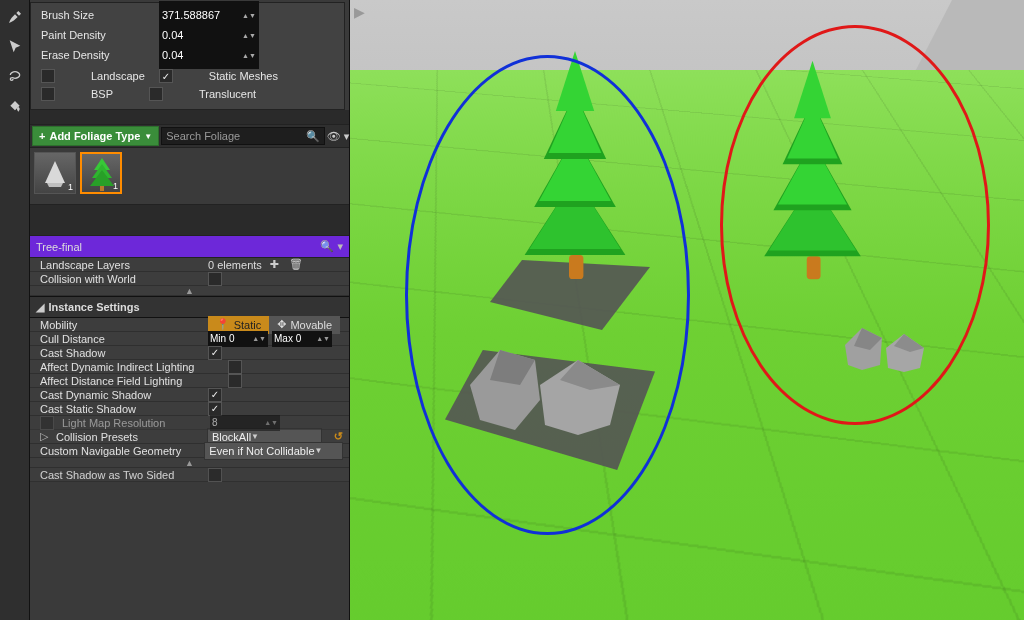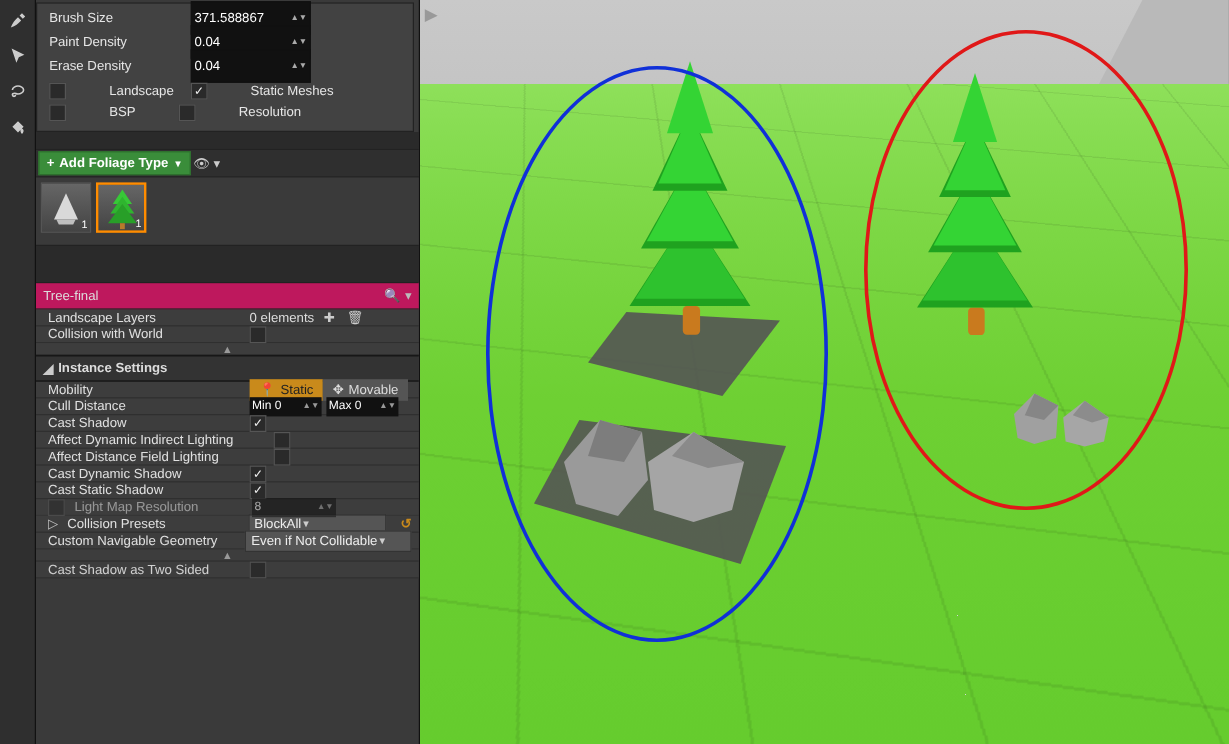--- a/index.html
+++ b/index.html
@@ -19,21 +19,21 @@
   .chk-label { color:#e6e6e6; margin-right:10px;padding-left:32px; }
   .add-bar { display:flex; align-items:center; height:24px; border-top:1px solid #222; border-bottom:1px solid #222; background:#2f2f2f; }
   .add-btn { background:#3a8d3a; color:#fff; height:20px; display:flex; align-items:center; padding:0 6px; gap:4px; font-weight:bold; border:1px solid #2d6f2d; margin:2px; }
   .add-btn .plus { font-weight:bold; }
   .search { flex:1; background:#1e1e1e; border:1px solid #111; height:18px; margin:2px 2px 2px 0; display:flex; align-items:center; justify-content:space-between; padding:0 4px; color:#999; }
   .eye { width:22px; height:22px; display:flex; align-items:center; justify-content:center; color:#ccc; }
   .thumbs { display:flex; gap:4px; padding:4px 4px 10px 4px; background:#3a3a3a; border-bottom:1px solid #222; }
   .thumb { width:42px; height:42px; border:1px solid #555; background:linear-gradient(#666,#444); position:relative; }
   .thumb.sel { border:2px solid #ff8c00; }
   .thumb .cnt { position:absolute; bottom:1px; right:2px; font-size:9px; color:#fff; }
-  .section-title { background:#be185d; color:#ddd; padding:4px 6px; display:flex; align-items:center; justify-content:space-between; border-top:1px solid #222; border-bottom:1px solid #222; }
+  .section-title { background:#6d28d9; color:#ddd; padding:4px 6px; display:flex; align-items:center; justify-content:space-between; border-top:1px solid #222; border-bottom:1px solid #222; }
   .section-title .mag { color:#bbb; }
   .details { background:#3d3d3d; }
   .drow { display:flex; align-items:center; height:14px; border-bottom:1px solid #2f2f2f; padding:0 6px 0 10px; gap:8px; }
   .drow .lbl { width: 160px; color:#e0e0e0; }
   .header-row { background:#333; font-weight:bold; height:22px; display:flex; align-items:center; padding:0 6px; border-top:1px solid #111; border-bottom:1px solid #111; }
   .header-row .tri { margin-right:4px; color:#ccc; }
   .toggle { display:flex; }
   .toggle .opt { height:18px; display:flex; align-items:center; padding:0 8px; background:#555; color:#ddd; gap:4px; font-size:11px; }
   .toggle .opt.active { background:#c98a1b; color:#222; }
   .minmax { display:flex; gap:4px; }
@@ -120,31 +120,35 @@
       <span class="chk"></span>
       <span class="chk-label">Landscape</span>
       <span class="chk on"></span>
       <span class="chk-label">Static Meshes</span>
     </div>
     <div class="chk-row">
       <span class="chk"></span>
       <span class="chk-label">BSP</span>
       <span style="width:18px"></span>
       <span class="chk"></span>
-      <span class="chk-label">Resolution</span>
+      <span class="chk-label">Translucent</span>
     </div>
   </div>
 
   <div style="height:14px;background:#2a2a2a"></div>
 
   <div class="add-bar">
     <div class="add-btn">
       <span class="plus">+</span>
       <span>Add Foliage Type</span>
       <span style="font-size:8px">▼</span>
+    </div>
+    <div class="search">
+      <span>Search Foliage</span>
+      <span>🔍</span>
     </div>
     <div class="eye">👁&nbsp;▾</div>
   </div>
 
   <div class="thumbs">
     <div class="thumb">
       <svg viewBox="0 0 40 40" width="40" height="40">
           <polygon points="10,30 20,8 30,30" fill="#d9d9d9"></polygon>
           <polygon points="14,34 26,34 28,30 12,30" fill="#bfbfbf"></polygon>
         </svg>

